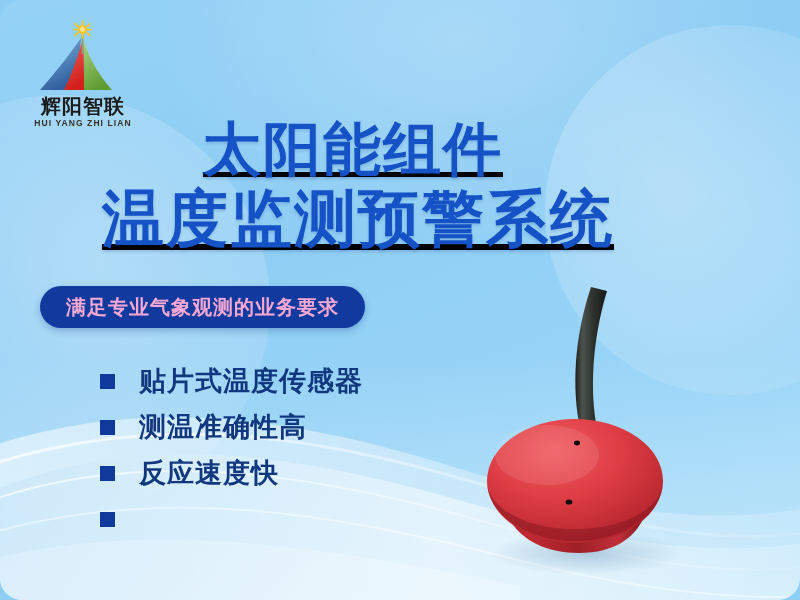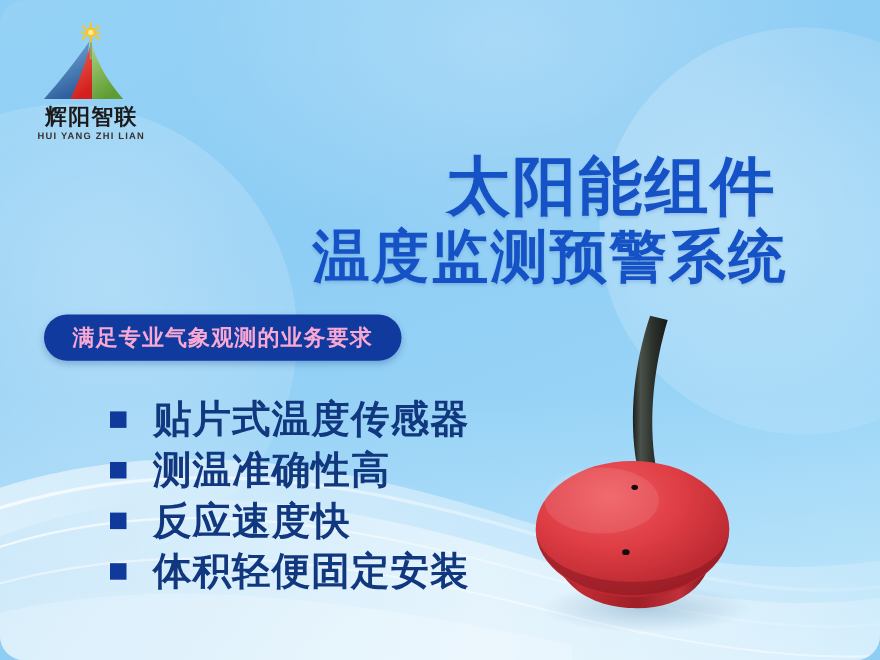--- a/index.html
+++ b/index.html
@@ -62,31 +62,31 @@
   }
   .logo-pinyin{
     position:absolute; left:0; top:99px; width:130px;
     text-align:center;
     font-family:Liberation Sans, sans-serif;
     font-size:8.5px; font-weight:bold; color:#3a2f2a;
     letter-spacing:1.1px; line-height:1;
   }
 
   
-  .title-block{ position:absolute; left:0; top:140px; width:720px; text-align:right; }
+  .title-block{ position:absolute; left:0; top:120px; width:720px; text-align:center;text-decoration:underline; }
   .title-line{
     font-family:"DejaVu Sans","Liberation Sans",sans-serif;
     font-weight:bold;
     color:#1552c6;
     letter-spacing:2px;
     line-height:1.0;
     text-shadow:0 2px 3px rgba(20,60,140,.18);
   }
   .title-line-1{ font-size:58px; padding-right:14px; }
-  .title-line-2{ font-size:52px; margin-top:10px; padding-right:4px; }
+  .title-line-2{ font-size:62px; margin-top:10px; padding-right:4px; }
 
   
   .pill{
     position:absolute; left:40px; top:286px;
     height:42px;
     padding:0 26px;
     display:flex; align-items:center;
     background:#113a9f;
     border-radius:21px;
     box-shadow:0 3px 7px rgba(12,45,125,.28);
@@ -99,21 +99,21 @@
 
   
   .features{ position:absolute; left:100px; top:358px; width:400px; }
   .feature{ display:flex; align-items:center; height:46px; }
   .feature-bullet{
     width:15px; height:15px; background:#0f3a9b; flex:0 0 15px;
     margin-right:24px;
   }
   .feature-label{
     font-family:Liberation Serif, serif;
-    font-size:35px; font-weight:bold; color:#11387f;
+    font-size:27px; font-weight:bold; color:#11387f;
     letter-spacing:1px; line-height:1; white-space:nowrap;
   }
 
   
   .product{ position:absolute; left:455px; top:285px; width:345px; height:315px; }
 </style>
 </head>
 <body>
 
 <div class="banner">
@@ -209,21 +209,20 @@
     <div class="feature">
       <span class="feature-bullet"></span>
       <span class="feature-label">测温准确性高</span>
     </div>
     <div class="feature">
       <span class="feature-bullet"></span>
       <span class="feature-label">反应速度快</span>
     </div>
     <div class="feature">
       <span class="feature-bullet"></span>
-      <span class="feature-label">体积轻便固定安装</span>
     </div>
   </div>
 
   <svg class="product" viewBox="0 0 345 315">
     <defs>
       <linearGradient id="cableG" x1="0" y1="0" x2="1" y2="0">
         <stop offset="0%" stop-color="#1d201d"></stop>
         <stop offset="22%" stop-color="#4b524b"></stop>
         <stop offset="55%" stop-color="#2e332e"></stop>
         <stop offset="100%" stop-color="#161916"></stop>

